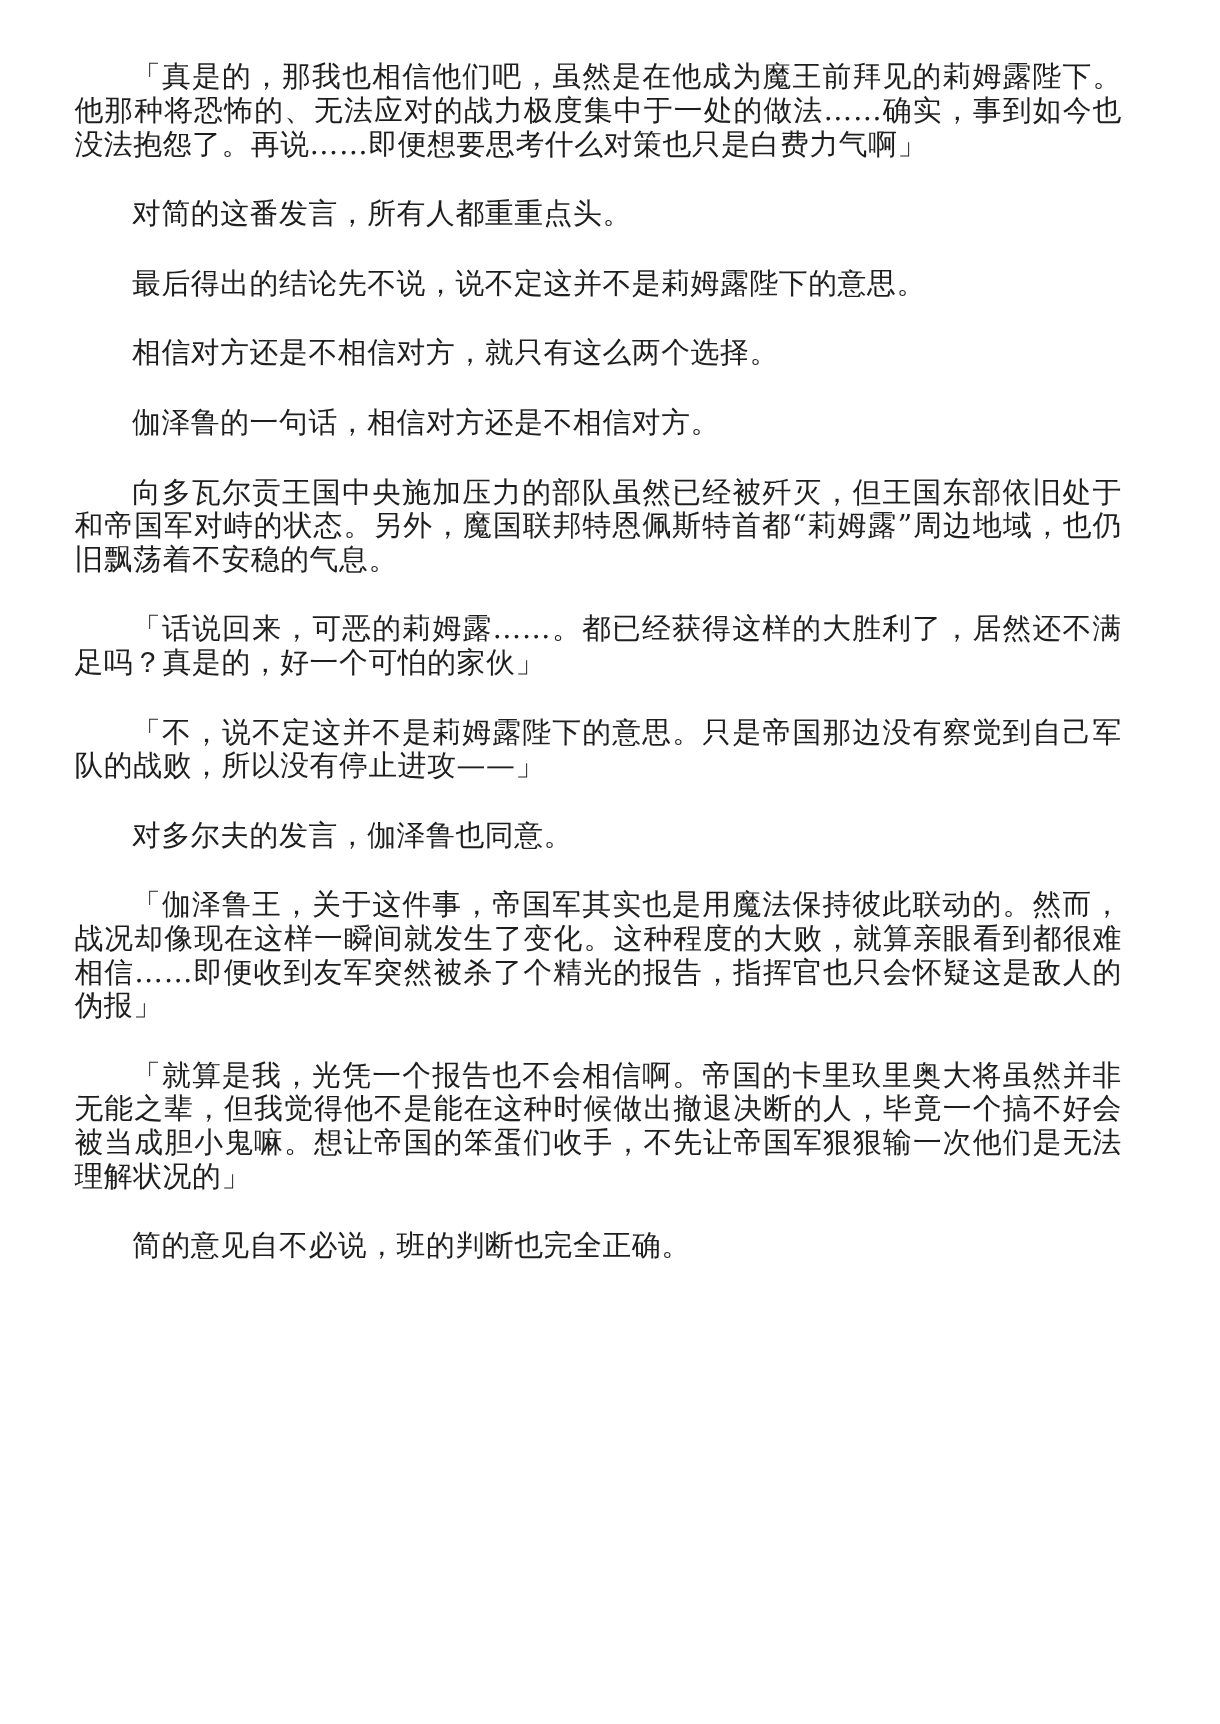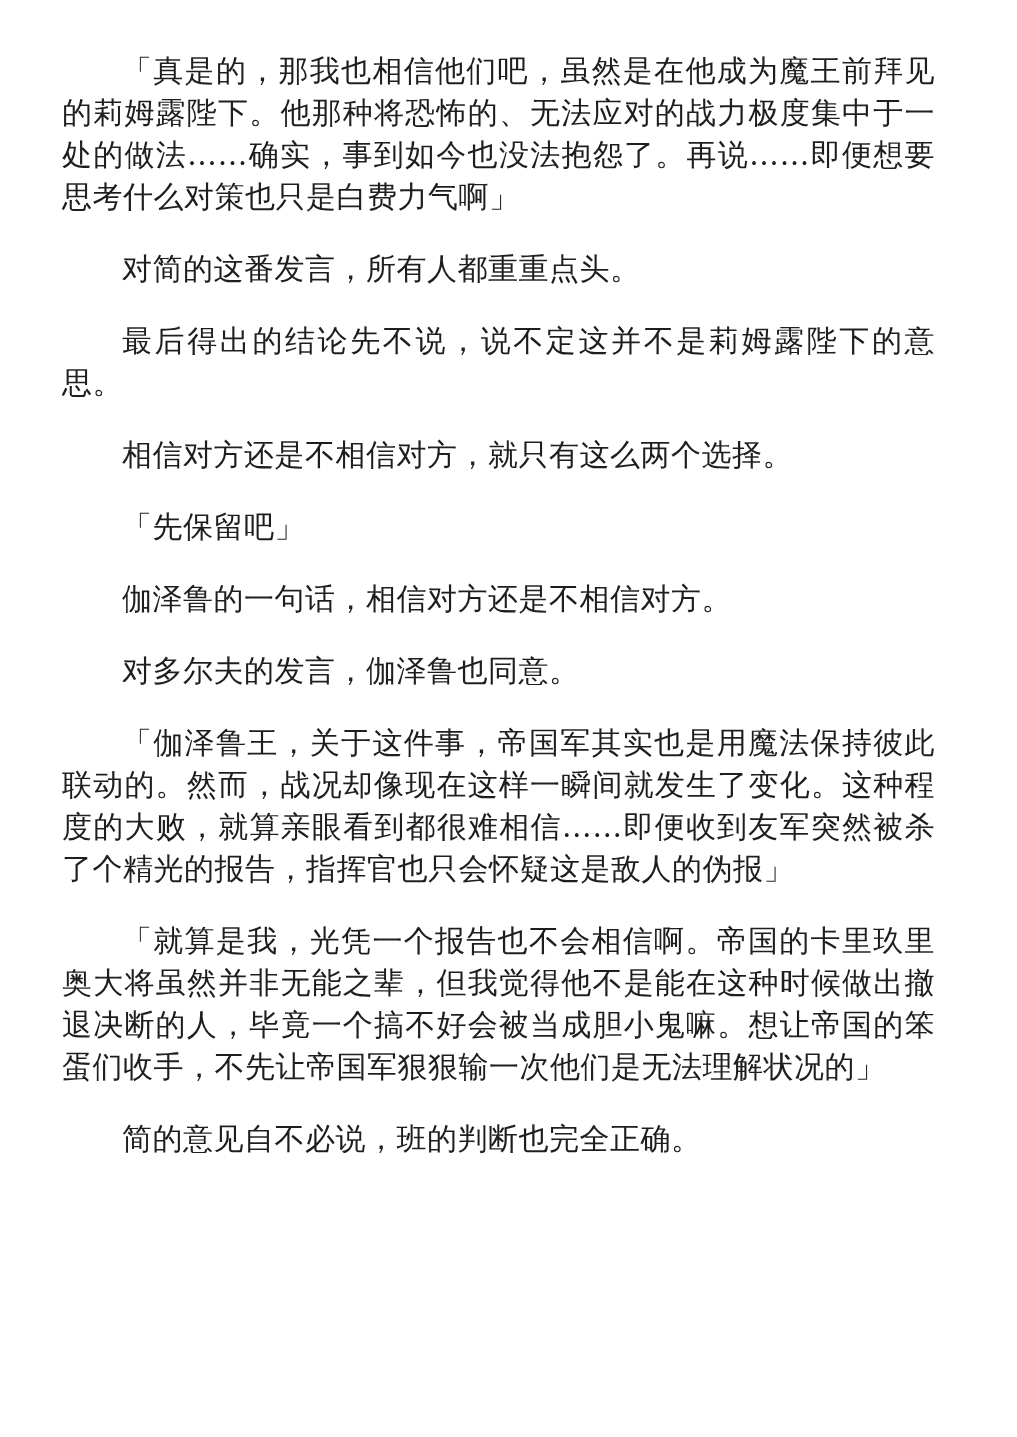--- a/index.html
+++ b/index.html
@@ -16,39 +16,41 @@
   }
   .page {
     position: absolute;
     top: 50px;
     left: 62px;
     width: 873px;
     color: #1e1e1e;
   }
   .page p {
     margin: 0 0 30px 0;
-    font-size: 30px;
-    line-height: 42px;
+    font-size: 24px;
+    line-height: 28px;
     text-indent: 2em;
     text-align: justify;
     word-break: break-all;
     letter-spacing: 0.5px;
   }
   .page p:last-child {
     margin-bottom: 0;
     margin-top: 28px;
   }
 </style>
 </head>
 <body>
 
 <main class="page">
   <p>「真是的，那我也相信他们吧，虽然是在他成为魔王前拜见的莉姆露陛下。他那种将恐怖的、无法应对的战力极度集中于一处的做法……确实，事到如今也没法抱怨了。再说……即便想要思考什么对策也只是白费力气啊」</p>
   <p>对简的这番发言，所有人都重重点头。</p>
   <p>最后得出的结论先不说，说不定这并不是莉姆露陛下的意思。</p>
   <p>相信对方还是不相信对方，就只有这么两个选择。</p>
-  <p>「先保留吧」</p>
   <p>伽泽鲁的一句话，相信对方还是不相信对方。</p>
+  <p>向多瓦尔贡王国中央施加压力的部队虽然已经被歼灭，但王国东部依旧处于和帝国军对峙的状态。另外，魔国联邦特恩佩斯特首都“莉姆露”周边地域，也仍旧飘荡着不安稳的气息。</p>
+  <p>「话说回来，可恶的莉姆露……。都已经获得这样的大胜利了，居然还不满足吗？真是的，好一个可怕的家伙」</p>
+  <p>「不，说不定这并不是莉姆露陛下的意思。只是帝国那边没有察觉到自己军队的战败，所以没有停止进攻——」</p>
   <p>对多尔夫的发言，伽泽鲁也同意。</p>
   <p>「伽泽鲁王，关于这件事，帝国军其实也是用魔法保持彼此联动的。然而，战况却像现在这样一瞬间就发生了变化。这种程度的大败，就算亲眼看到都很难相信……即便收到友军突然被杀了个精光的报告，指挥官也只会怀疑这是敌人的伪报」</p>
   <p>「就算是我，光凭一个报告也不会相信啊。帝国的卡里玖里奥大将虽然并非无能之辈，但我觉得他不是能在这种时候做出撤退决断的人，毕竟一个搞不好会被当成胆小鬼嘛。想让帝国的笨蛋们收手，不先让帝国军狠狠输一次他们是无法理解状况的」</p>
   <p>简的意见自不必说，班的判断也完全正确。</p>
 </main>
 
 </body></html>

